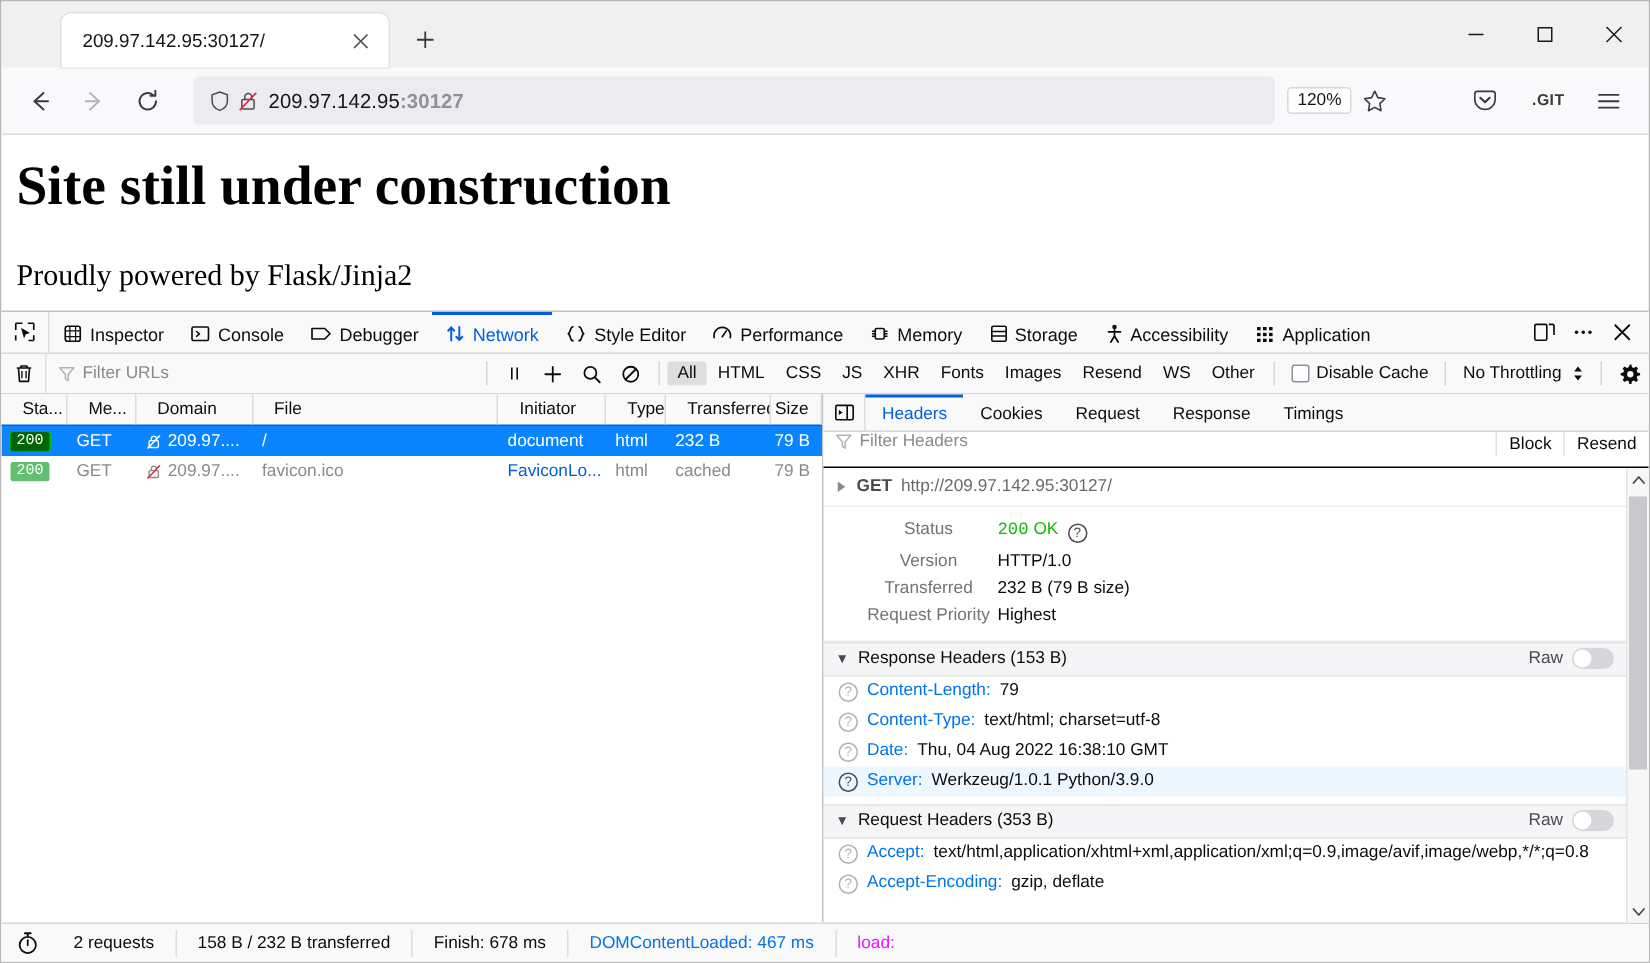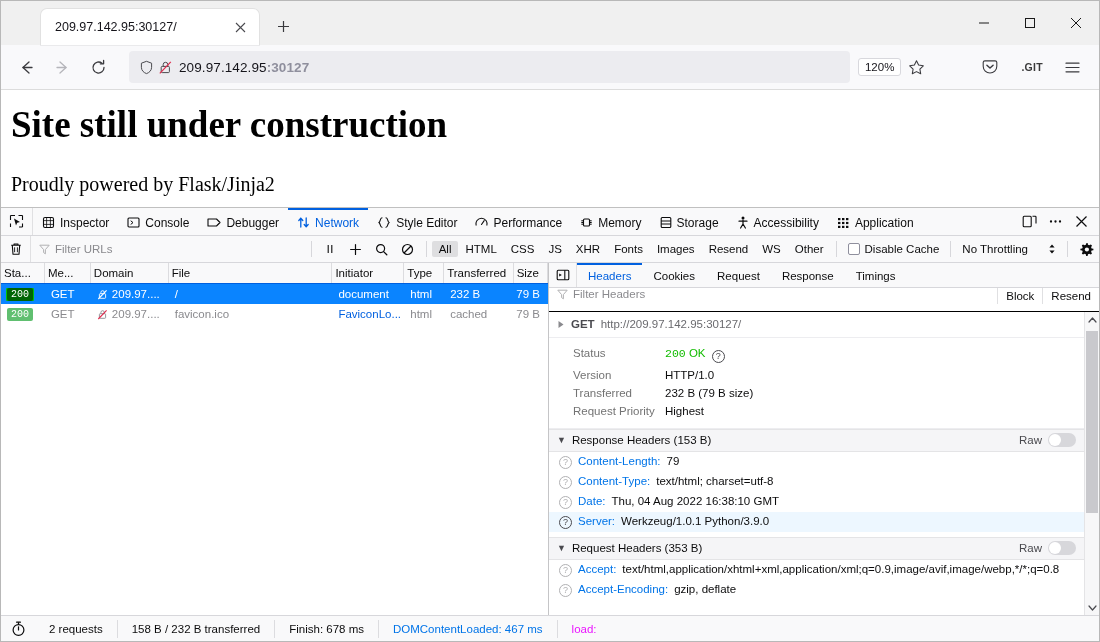--- a/index.html
+++ b/index.html
@@ -72,33 +72,33 @@
   .tb-trash { width: 30px; display: flex; align-items: center; justify-content: center;
               border-right: 1px solid #e0e0e2; height: 100%; }
   .tb-filter { flex: 1; display: flex; align-items: center; gap: 5px; padding-left: 8px;
                color: #8a8a8e; min-width: 0; }
   .tb-sep { width: 1px; height: 16px; background: #d7d7db; margin: 0 5px; }
   .tb-btn { width: 26px; height: 22px; display: flex; align-items: center; justify-content: center; }
   .tb-chip { padding: 2px 7px; border-radius: 2px; color: #0c0c0d; font-size: 11.5px; }
   .tb-chip.active { background: #dedee0; }
   .tb-check { display: flex; align-items: center; gap: 5px; font-size: 11.5px; color: #0c0c0d; padding: 0 6px; }
   .cbox { width: 12px; height: 12px; border: 1px solid #8f8f9d; border-radius: 2px; background: #fff; }
-  .tb-throttle { display: flex; align-items: center; gap: 20px; font-size: 11.5px;
+  .tb-throttle { display: flex; align-items: center; gap: 7px; font-size: 11.5px;
                  color: #0c0c0d; padding: 0 6px; }
 
   
   .dt-body { flex: 1; display: flex; min-height: 0; }
   .pane-left { width: 548px; display: flex; flex-direction: column;
                border-right: 1px solid #c5c5c7; min-width: 0; }
   .pane-right { flex: 1; display: flex; flex-direction: column; min-width: 0; position: relative; }
 
   
   .net-head { display: flex; height: 21px; background: #f9f9fa; font-size: 11.5px;
               color: #0c0c0d; border-bottom: 1px solid #0060df; flex: 0 0 21px; }
-  .net-head > div { display: flex; align-items: center; padding-left: 3px;
+  .net-head > div { display: flex; align-items: center; padding-left: 14px;
                     border-right: 1px solid #dcdcdf; overflow: hidden; white-space: nowrap; }
   .net-rows { flex: 1; overflow: hidden; }
   .net-row { display: flex; height: 20px; font-size: 11.5px; align-items: center;
              color: #0c0c0d; }
   .net-row.sel { background: #0a84ff; color: #fff; }
   .net-row > div { padding-left: 6px; overflow: hidden; white-space: nowrap;
                    display: flex; align-items: center; }
   .c-sta { width: 44px; } .c-me { width: 46px; } .c-dom { width: 78px; gap:4px; }
   .c-file { width: 164px; } .c-init { width: 72px; } .c-type { width: 40px; }
   .c-trans { width: 70px; } .c-size { width: 34px; justify-content: flex-end; padding-right: 8px !important; }
@@ -121,21 +121,21 @@
   .hdr-filterbar { height: 24px; display: flex; align-items: flex-start; background: #fff;
                    border-bottom: 1px solid #000000; flex: 0 0 24px; font-size: 11.5px; }
   .hfb-input { flex: 1; display: flex; align-items: center; gap: 5px; padding-left: 8px; color: #8a8a8e; }
   .hfb-btn { padding: 0 8px; color: #0c0c0d; border-left: 1px solid #e0e0e2; line-height: 16px; }
   .hdr-scroll { flex: 1; overflow: hidden; position: relative; padding-right: 15px; }
   .req-line { display: flex; align-items: center; gap: 6px; padding: 6px 8px 7px 8px;
               font-size: 11.5px; border-bottom: 1px solid #ededf0; }
   .req-line .method { color: #4a4a4f; font-weight: bold; }
   .req-line .urlv { color: #6a6a6e; }
   .kv { display: flex; font-size: 11.5px; padding: 3px 0 3px 24px; }
-  .kv .k { width: 92px; color: #737373; }
+  .kv .k { width: 92px; color: #737373; text-align: center; }
   .kv .v { color: #0c0c0d; }
   .status-ok { color: #12bc00; font-family: "Liberation Mono", monospace; }
   .status-okt { color: #12bc00; }
   .kv-group { padding-bottom: 8px; border-bottom: 1px solid #ededf0; padding-top: 6px; }
   .sect { display: flex; align-items: center; height: 23px; background: #f5f5f7;
           border-bottom: 1px solid #e4e4e6; border-top: 1px solid #e4e4e6;
           padding: 0 8px; font-size: 11.5px; color: #0c0c0d; }
   .sect .tri { margin-right: 6px; color: #4a4a4f; font-size: 9px; }
   .sect .raw { margin-left: auto; display: flex; align-items: center; gap: 6px; color: #4a4a4f; }
   .toggle { width: 28px; height: 14px; border-radius: 7px; background: #d7d7db; position: relative; }

